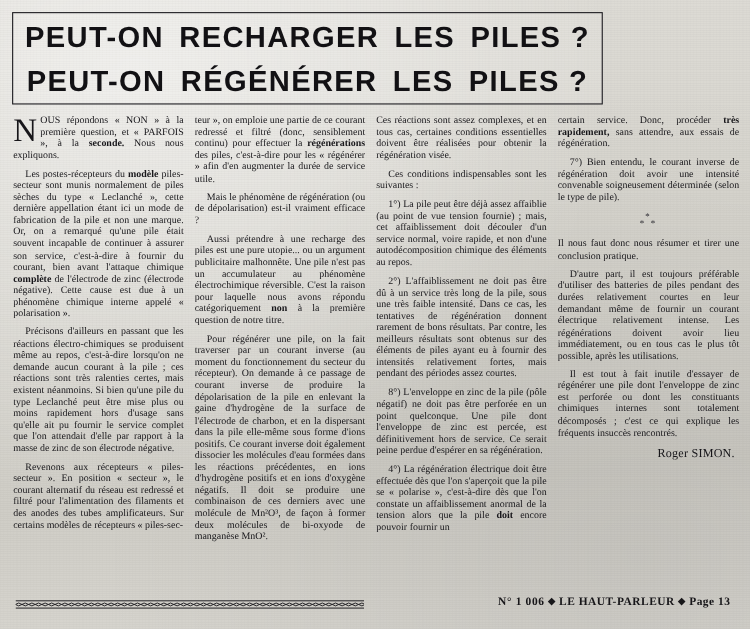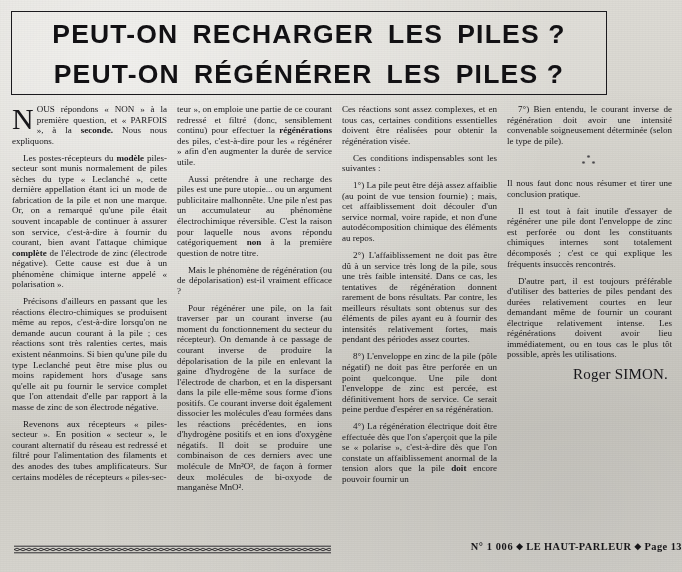--- a/index.html
+++ b/index.html
@@ -21,21 +21,21 @@
   #grain{
     position:absolute;inset:0;opacity:.16;pointer-events:none;
     background-image:
       repeating-linear-gradient(0deg, rgba(0,0,0,.10) 0 1px, rgba(255,255,255,0) 1px 2px),
       repeating-linear-gradient(90deg, rgba(0,0,0,.06) 0 1px, rgba(255,255,255,0) 1px 3px);
   }
   #content{position:absolute;inset:0;}
 
   
   .title-box{
-    position:absolute;left:11px;top:11px;width:596px;height:84px;
+    position:absolute;left:11px;top:11px;width:537px;height:84px;
     border:1.6px solid #1b1a1e;
     box-sizing:border-box;
     background:rgba(255,255,255,.10);
   }
   .title-line{
     font-family:"Liberation Sans", sans-serif;
     font-weight:700;
     font-size:26.5px;
     letter-spacing:1.2px;
     text-align:center;
@@ -85,37 +85,37 @@
     line-height:8px;
     letter-spacing:2px;
     margin:9px 0 9px 0;
     color:#24232a;
   }
   .asterism .top{display:block;margin-bottom:-2px;}
 
   
   .signature{
     text-align:right;
-    font-size:15px;
+    font-size:11px;
     margin-top:9px;
     padding-right:4px;
     letter-spacing:.2px;
   }
 
   
   .wavy{
     position:absolute;left:14px;top:545px;width:317px;height:9px;
     overflow:hidden;
   }
   .wavy svg{display:block;}
 
   
   .footer{
     position:absolute;left:0;top:541px;width:682px;
-    text-align:right;padding-right:0;
+    text-align:right;padding-right:18px;
     box-sizing:border-box;
     font-family:"Liberation Serif", serif;
     font-weight:700;
     font-size:10.4px;
     letter-spacing:.45px;
     color:#171619;
   }
   .footer .dia{font-size:8.6px;padding:0 3px;vertical-align:1px;}
   .footer .num{letter-spacing:.6px;}
 </style>
@@ -144,48 +144,49 @@
       <p><span>Les postes-récepteurs du </span><b>modèle</b><span> piles-secteur sont munis normalement de piles sèches du type « Leclanché », cette dernière appellation étant ici un mode de fabrication de la pile et non une marque. Or, on a remarqué qu'une pile était souvent incapable de continuer à assurer son service, c'est-à-dire à fournir du courant, bien avant l'attaque chimique </span><b>complète</b><span> de l'électrode de zinc (électrode négative). Cette cause est due à un phénomène chimique interne appelé « polarisation ».</span></p>
 
       <p>Précisons d'ailleurs en passant que les réactions électro-chimiques se produisent même au repos, c'est-à-dire lorsqu'on ne demande aucun courant à la pile ; ces réactions sont très ralenties certes, mais existent néanmoins. Si bien qu'une pile du type Leclanché peut être mise plus ou moins rapidement hors d'usage sans qu'elle ait pu fournir le service complet que l'on attendait d'elle par rapport à la masse de zinc de son électrode négative.</p>
 
       <p>Revenons aux récepteurs « piles-secteur ». En position « secteur », le courant alternatif du réseau est redressé et filtré pour l'alimentation des filaments et des anodes des tubes amplificateurs. Sur certains modèles de récepteurs « piles-sec-</p>
     </div>
 
     <div class="col">
       <p class="noind"><span>teur », on emploie une partie de ce courant redressé et filtré (donc, sensiblement continu) pour effectuer la </span><b>régénérations</b><span> des piles, c'est-à-dire pour les « régénérer » afin d'en augmenter la durée de service utile.</span></p>
 
+      <p>Mais le phénomène de régénération (ou de dépolarisation) est-il vraiment efficace ?</p>
+
       <p><span>Aussi prétendre à une recharge des piles est une pure utopie... ou un argument publicitaire malhonnête. Une pile n'est pas un accumulateur au phénomène électrochimique réversible. C'est la raison pour laquelle nous avons répondu catégoriquement </span><b>non</b><span> à la première question de notre titre.</span></p>
-
-      <p>Mais le phénomène de régénération (ou de dépolarisation) est-il vraiment efficace ?</p>
 
       <p>Pour régénérer une pile, on la fait traverser par un courant inverse (au moment du fonctionnement du secteur du récepteur). On demande à ce passage de courant inverse de produire la dépolarisation de la pile en enlevant la gaine d'hydrogène de la surface de l'électrode de charbon, et en la dispersant dans la pile elle-même sous forme d'ions positifs. Ce courant inverse doit également dissocier les molécules d'eau formées dans les réactions précédentes, en ions d'hydrogène positifs et en ions d'oxygène négatifs. Il doit se produire une combinaison de ces derniers avec une molécule de Mn²O³, de façon à former deux molécules de bi-oxyode de manganèse MnO².</p>
     </div>
 
     <div class="col">
       <p class="noind">Ces réactions sont assez complexes, et en tous cas, certaines conditions essentielles doivent être réalisées pour obtenir la régénération visée.</p>
       <p>Ces conditions indispensables sont les suivantes :</p>
       <p>1°) La pile peut être déjà assez affaiblie (au point de vue tension fournie) ; mais, cet affaiblissement doit découler d'un service normal, voire rapide, et non d'une autodécomposition chimique des éléments au repos.</p>
       <p>2°) L'affaiblissement ne doit pas être dû à un service très long de la pile, sous une très faible intensité. Dans ce cas, les tentatives de régénération donnent rarement de bons résultats. Par contre, les meilleurs résultats sont obtenus sur des éléments de piles ayant eu à fournir des intensités relativement fortes, mais pendant des périodes assez courtes.</p>
       <p>8°) L'enveloppe en zinc de la pile (pôle négatif) ne doit pas être perforée en un point quelconque. Une pile dont l'enveloppe de zinc est percée, est définitivement hors de service. Ce serait peine perdue d'espérer en sa régénération.</p>
       <p><span>4°) La régénération électrique doit être effectuée dès que l'on s'aperçoit que la pile se « polarise », c'est-à-dire dès que l'on constate un affaiblissement anormal de la tension alors que la pile </span><b>doit</b><span> encore pouvoir fournir un</span></p>
     </div>
 
     <div class="col">
+      <p class="noind"><span>certain service. Donc, procéder </span><b>très rapidement,</b><span> sans attendre, aux essais de régénération.</span></p>
 
       <p>7°) Bien entendu, le courant inverse de régénération doit avoir une intensité convenable soigneusement déterminée (selon le type de pile).</p>
 
       <div class="asterism">
         <span class="top">*</span>
         <span>* *</span>
       </div>
 
       <p class="noind">Il nous faut donc nous résumer et tirer une conclusion pratique.</p>
+      <p>D'autre part, il est toujours préférable d'utiliser des batteries de piles pendant des durées relativement courtes en leur demandant même de fournir un courant électrique relativement intense. Les régénérations doivent avoir lieu immédiatement, ou en tous cas le plus tôt possible, après les utilisations.</p>
       <p>Il est tout à fait inutile d'essayer de régénérer une pile dont l'enveloppe de zinc est perforée ou dont les constituants chimiques internes sont totalement décomposés ; c'est ce qui explique les fréquents insuccès rencontrés.</p>
-      <p>D'autre part, il est toujours préférable d'utiliser des batteries de piles pendant des durées relativement courtes en leur demandant même de fournir un courant électrique relativement intense. Les régénérations doivent avoir lieu immédiatement, ou en tous cas le plus tôt possible, après les utilisations.</p>
 
       <div class="signature">Roger SIMON.</div>
     </div>
 
   </div>
 
   <div class="wavy">
     <svg width="317" height="9" viewBox="0 0 317 9" xmlns="http://www.w3.org/2000/svg" aria-hidden="true">
       <path d="M0 1.2 H317" stroke="#1d1c20" stroke-width="0.9" fill="none"></path>
       <path d="M0 4.5 q3 -2.6 6 0 t6 0 t6 0 t6 0 t6 0 t6 0 t6 0 t6 0 t6 0 t6 0 t6 0 t6 0 t6 0 t6 0 t6 0 t6 0 t6 0 t6 0 t6 0 t6 0 t6 0 t6 0 t6 0 t6 0 t6 0 t6 0 t6 0 t6 0 t6 0 t6 0 t6 0 t6 0 t6 0 t6 0 t6 0 t6 0 t6 0 t6 0 t6 0 t6 0 t6 0 t6 0 t6 0 t6 0 t6 0 t6 0 t6 0 t6 0 t6 0 t6 0 t6 0 t6 0 t6 0" stroke="#1d1c20" stroke-width="0.85" fill="none"></path>

